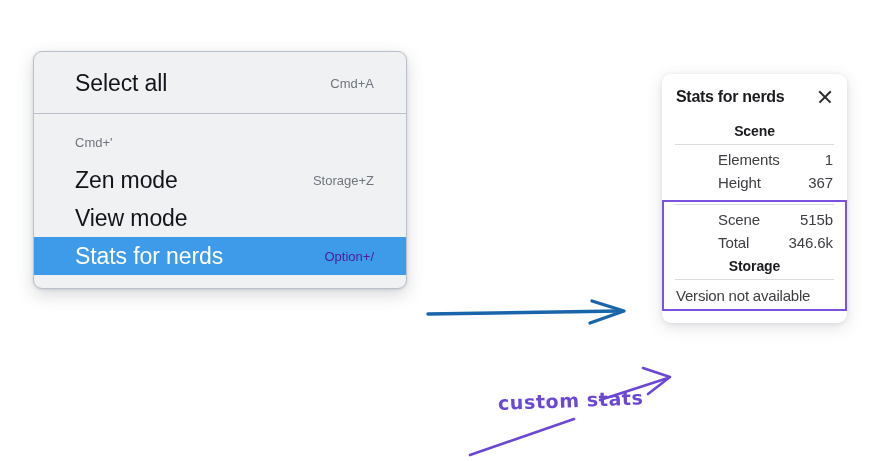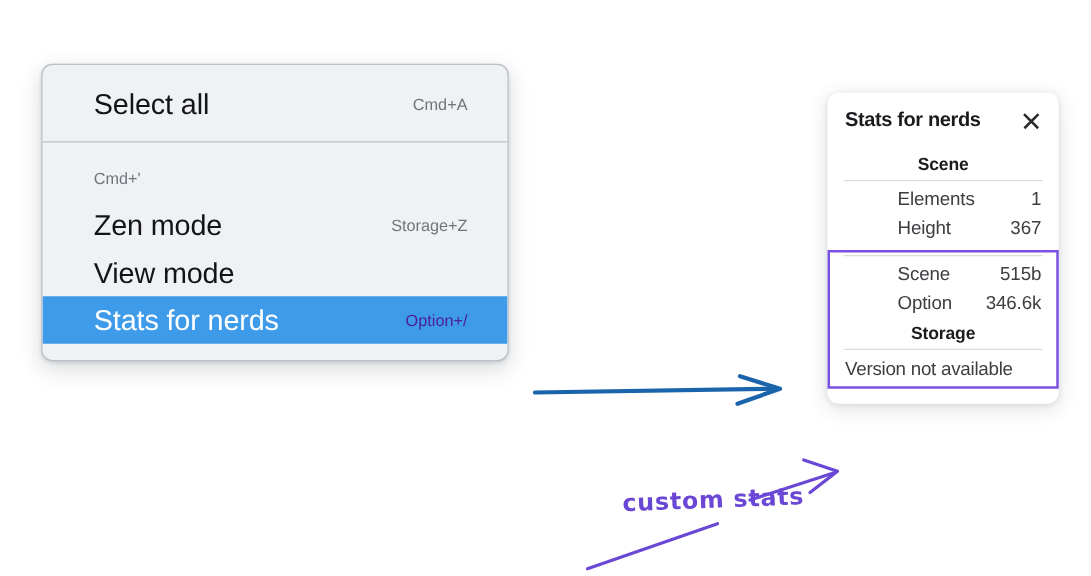--- a/index.html
+++ b/index.html
@@ -235,21 +235,21 @@
     <div class="purple-box">
 
       <div>
         <div class="hr"></div>
 
         <div class="row">
           <span class="k">Scene</span>
           <span class="v">515b</span>
         </div>
         <div class="row">
-          <span class="k">Option</span>
+          <span class="k">Total</span>
           <span class="v">346.6k</span>
         </div>
       </div>
 
       <div>
         <div class="sect-head">Storage</div>
         <div class="hr"></div>
         <div class="row-single">Version not available</div>
       </div>
 

